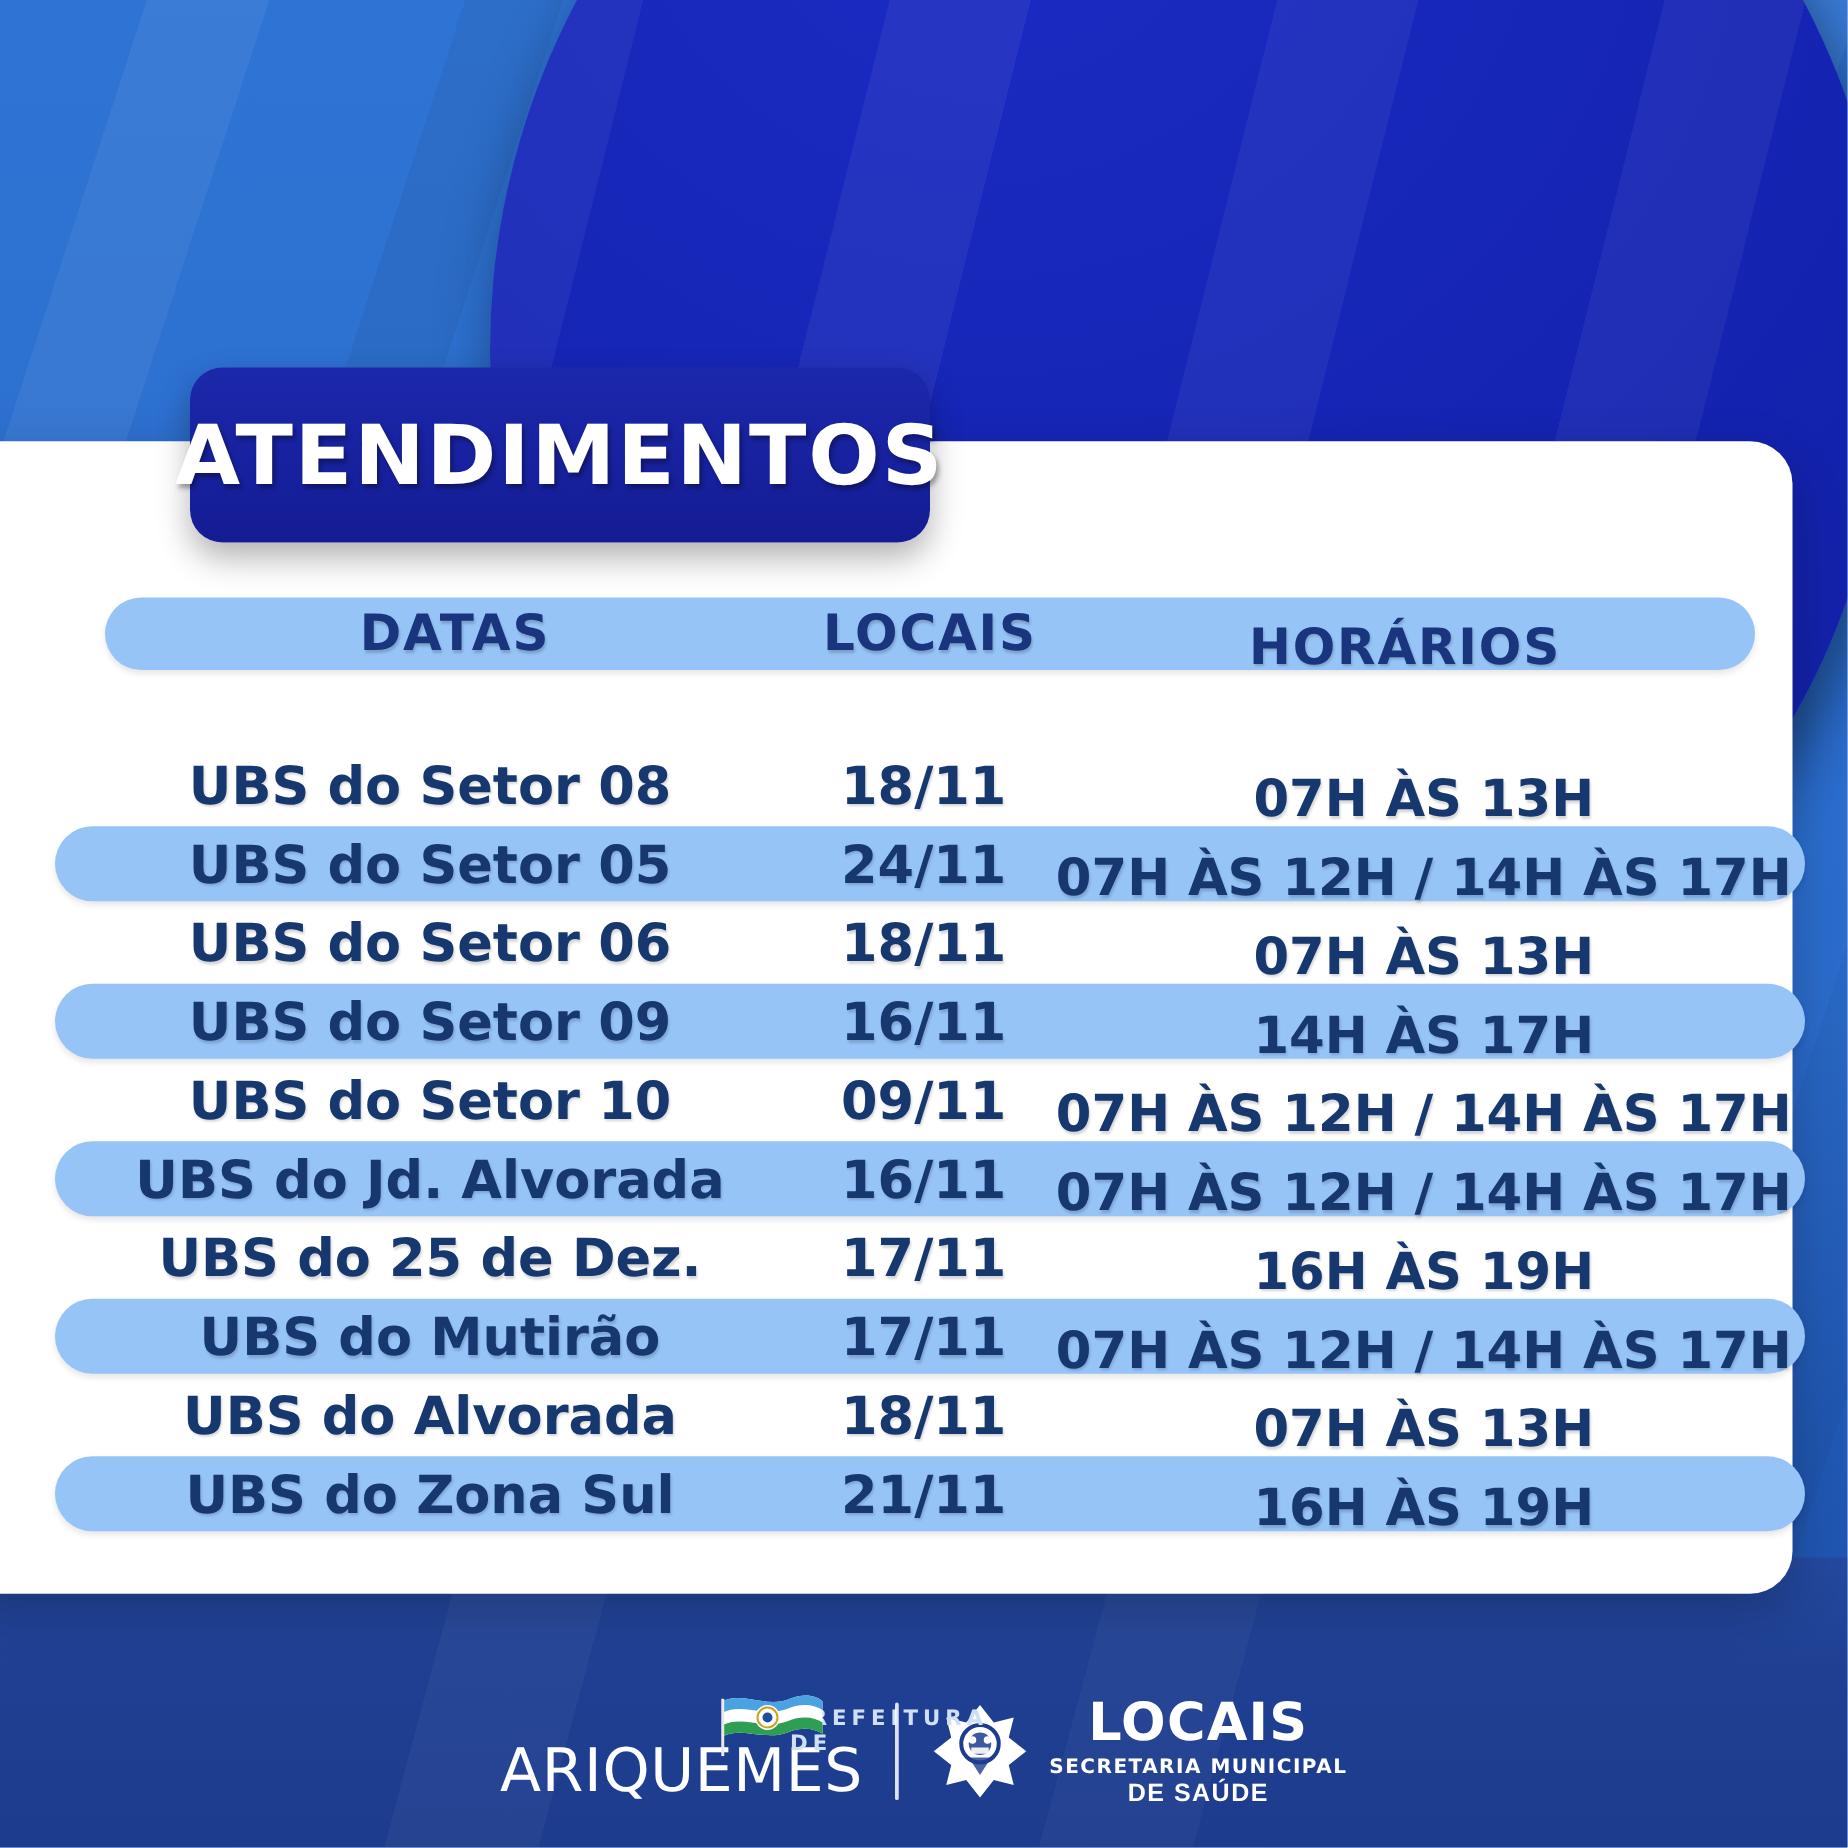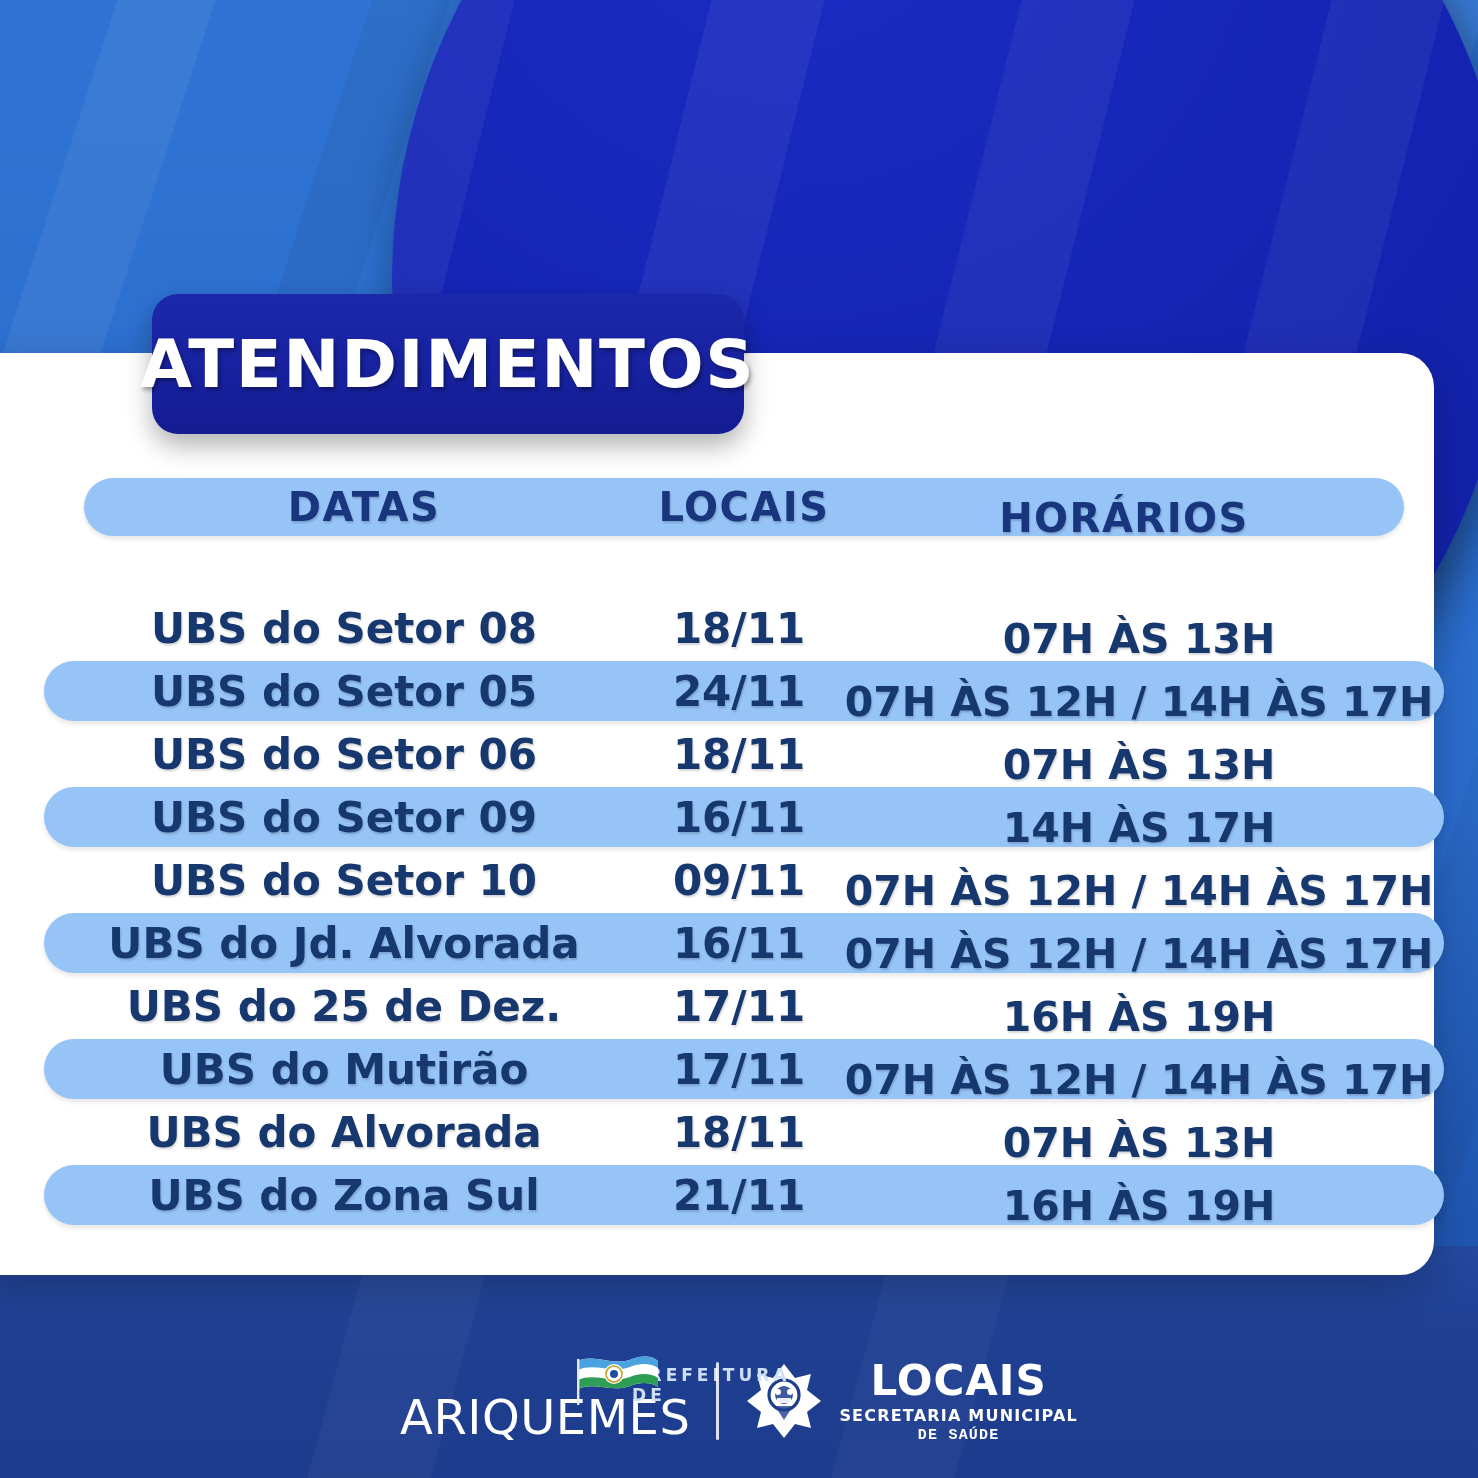--- a/index.html
+++ b/index.html
@@ -174,22 +174,22 @@
   .sem-text{ display:flex;flex-direction:column;align-items:center;line-height:1; }
   .sem-big{
     color:#ffffff;font-size:42px;font-weight:bold;letter-spacing:1px;
     font-family:"DejaVu Sans",sans-serif;
   }
   .sem-sub1{
     color:#ffffff;font-size:16px;font-weight:bold;letter-spacing:1.2px;margin-top:6px;
     font-family:"DejaVu Sans",sans-serif;
   }
   .sem-sub2{
-    color:#ffffff;font-size:15px;font-weight:bold;letter-spacing:1.2px;margin-top:4px;
-    font-family:Liberation Mono, monospace;
+    color:#ffffff;font-size:20px;font-weight:bold;letter-spacing:1.2px;margin-top:4px;
+    font-family:Liberation Sans, sans-serif;
   }
 </style>
 </head>
 <body>
 
 <div class="poster">
 
   <div class="stripes"></div>
   <div class="ellipse-shadow"></div>
   <div class="ellipse"></div>

